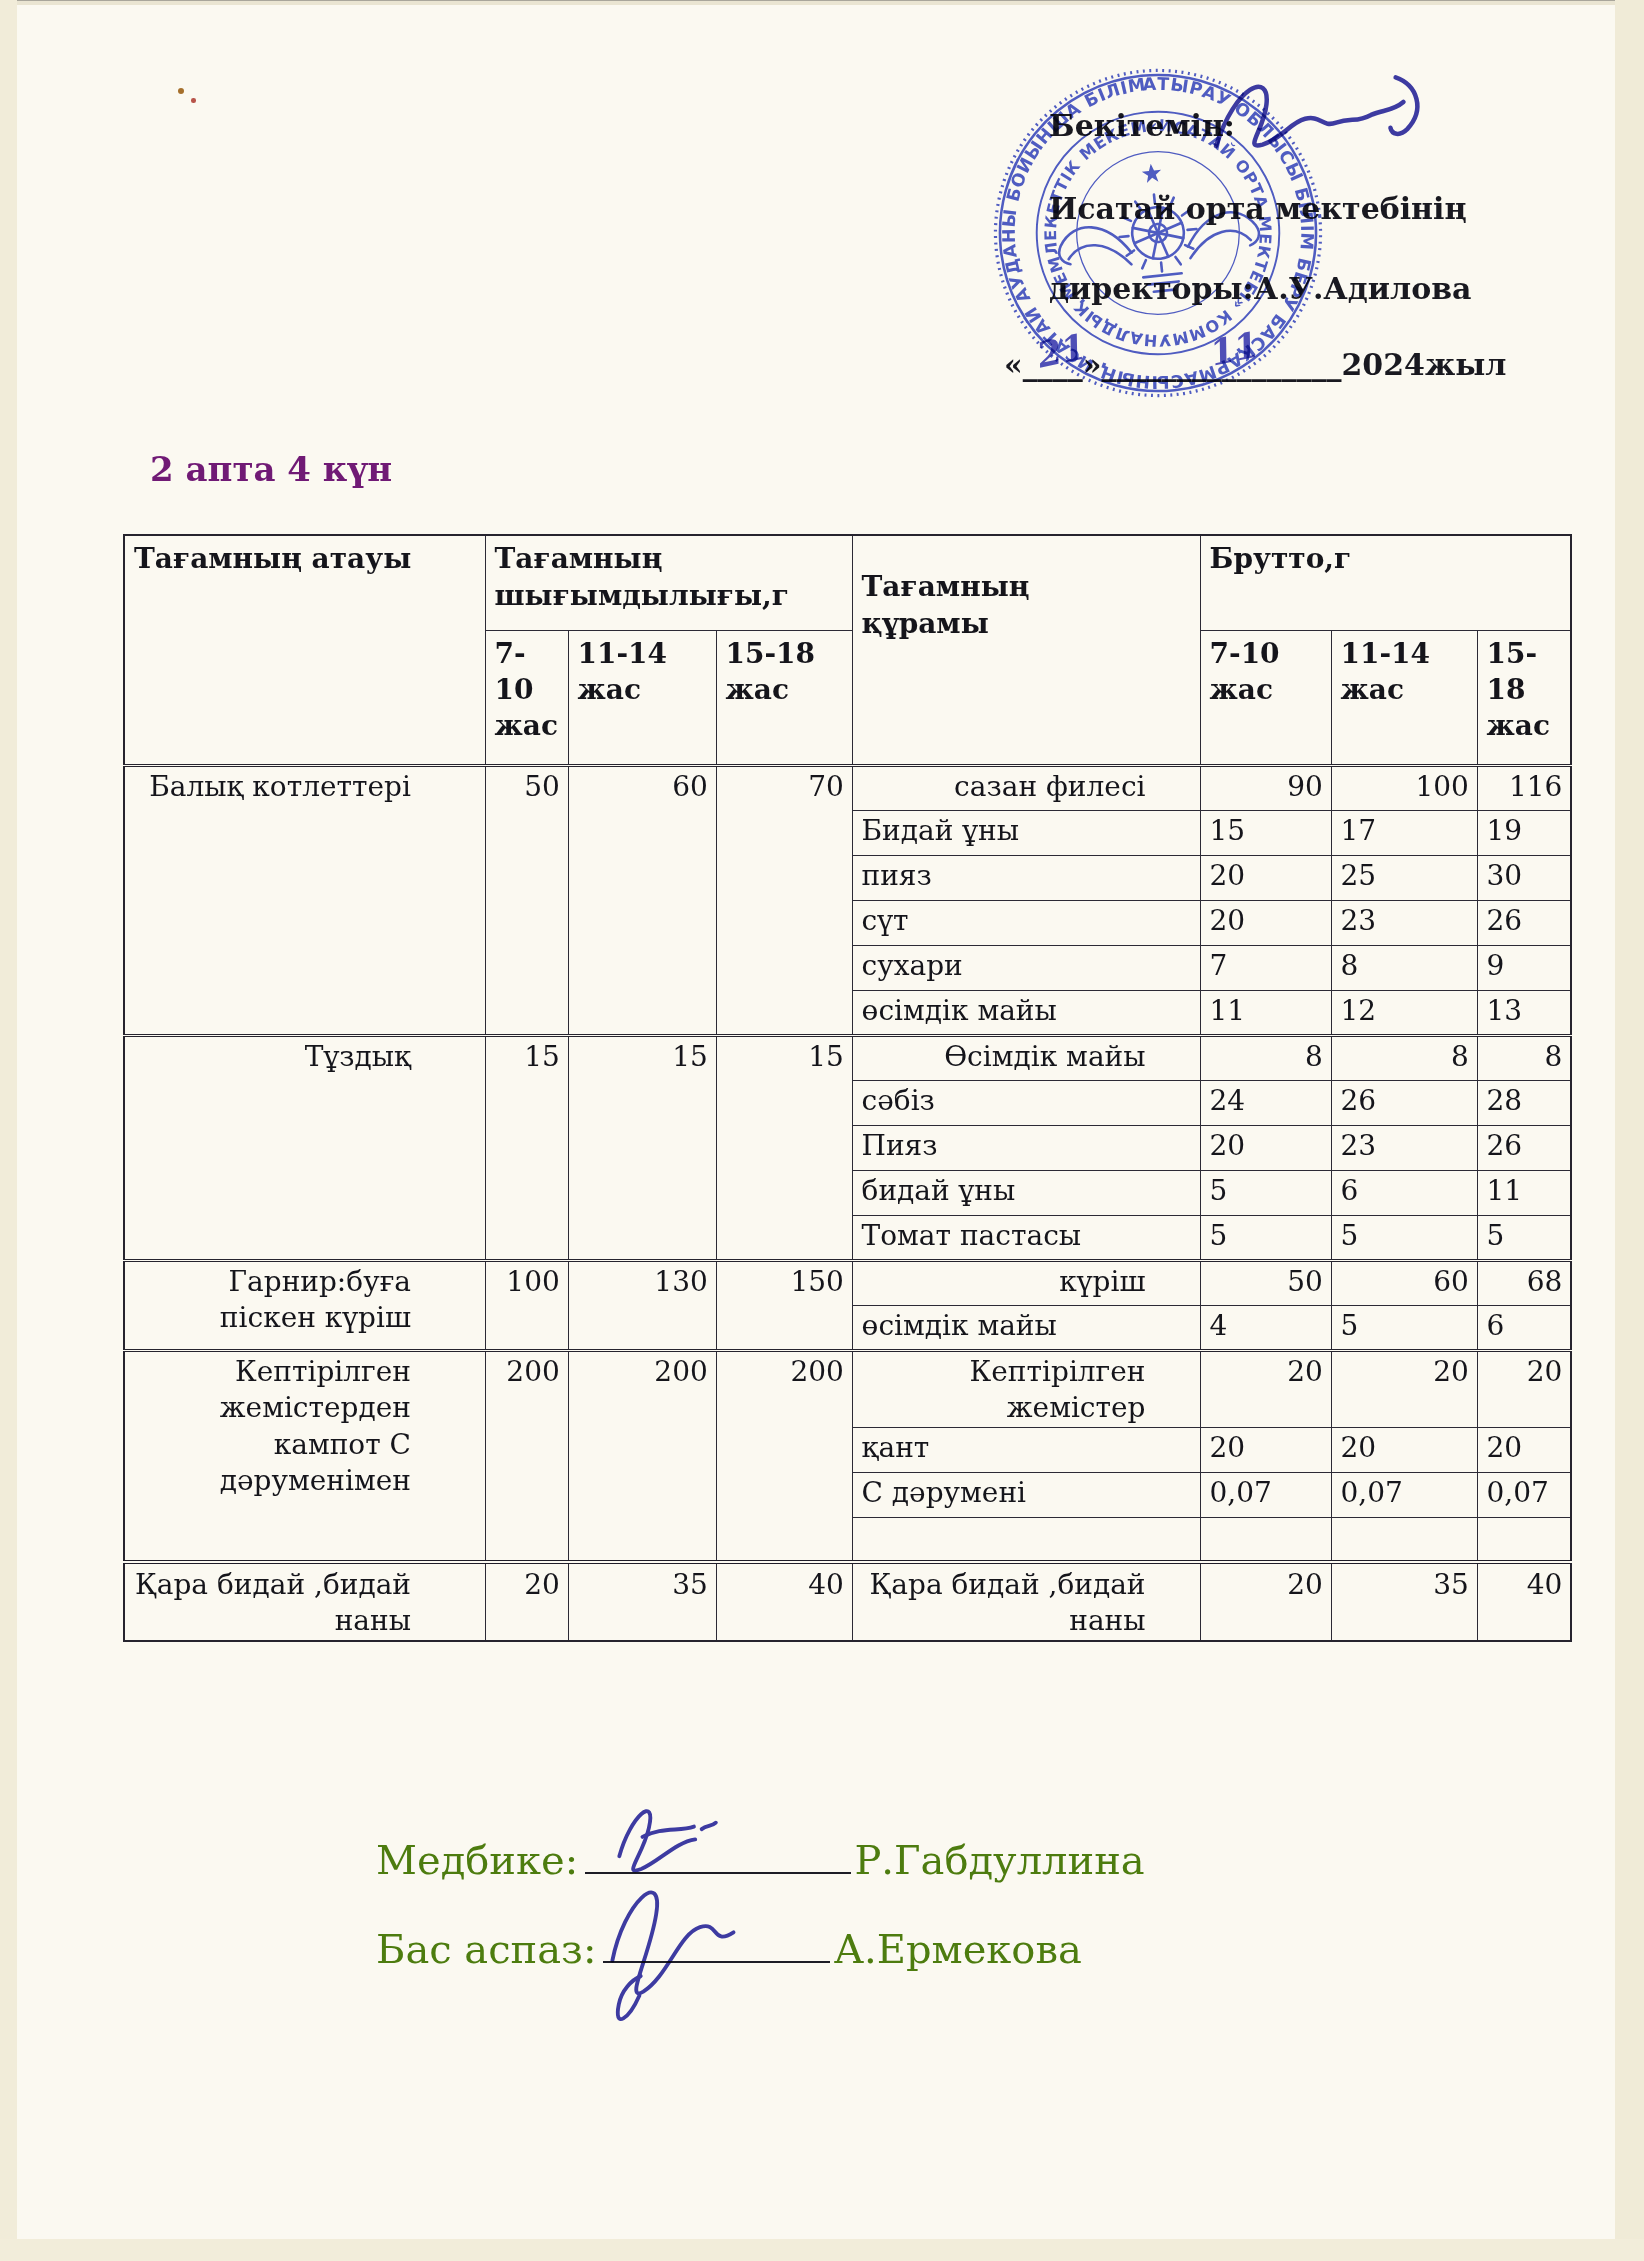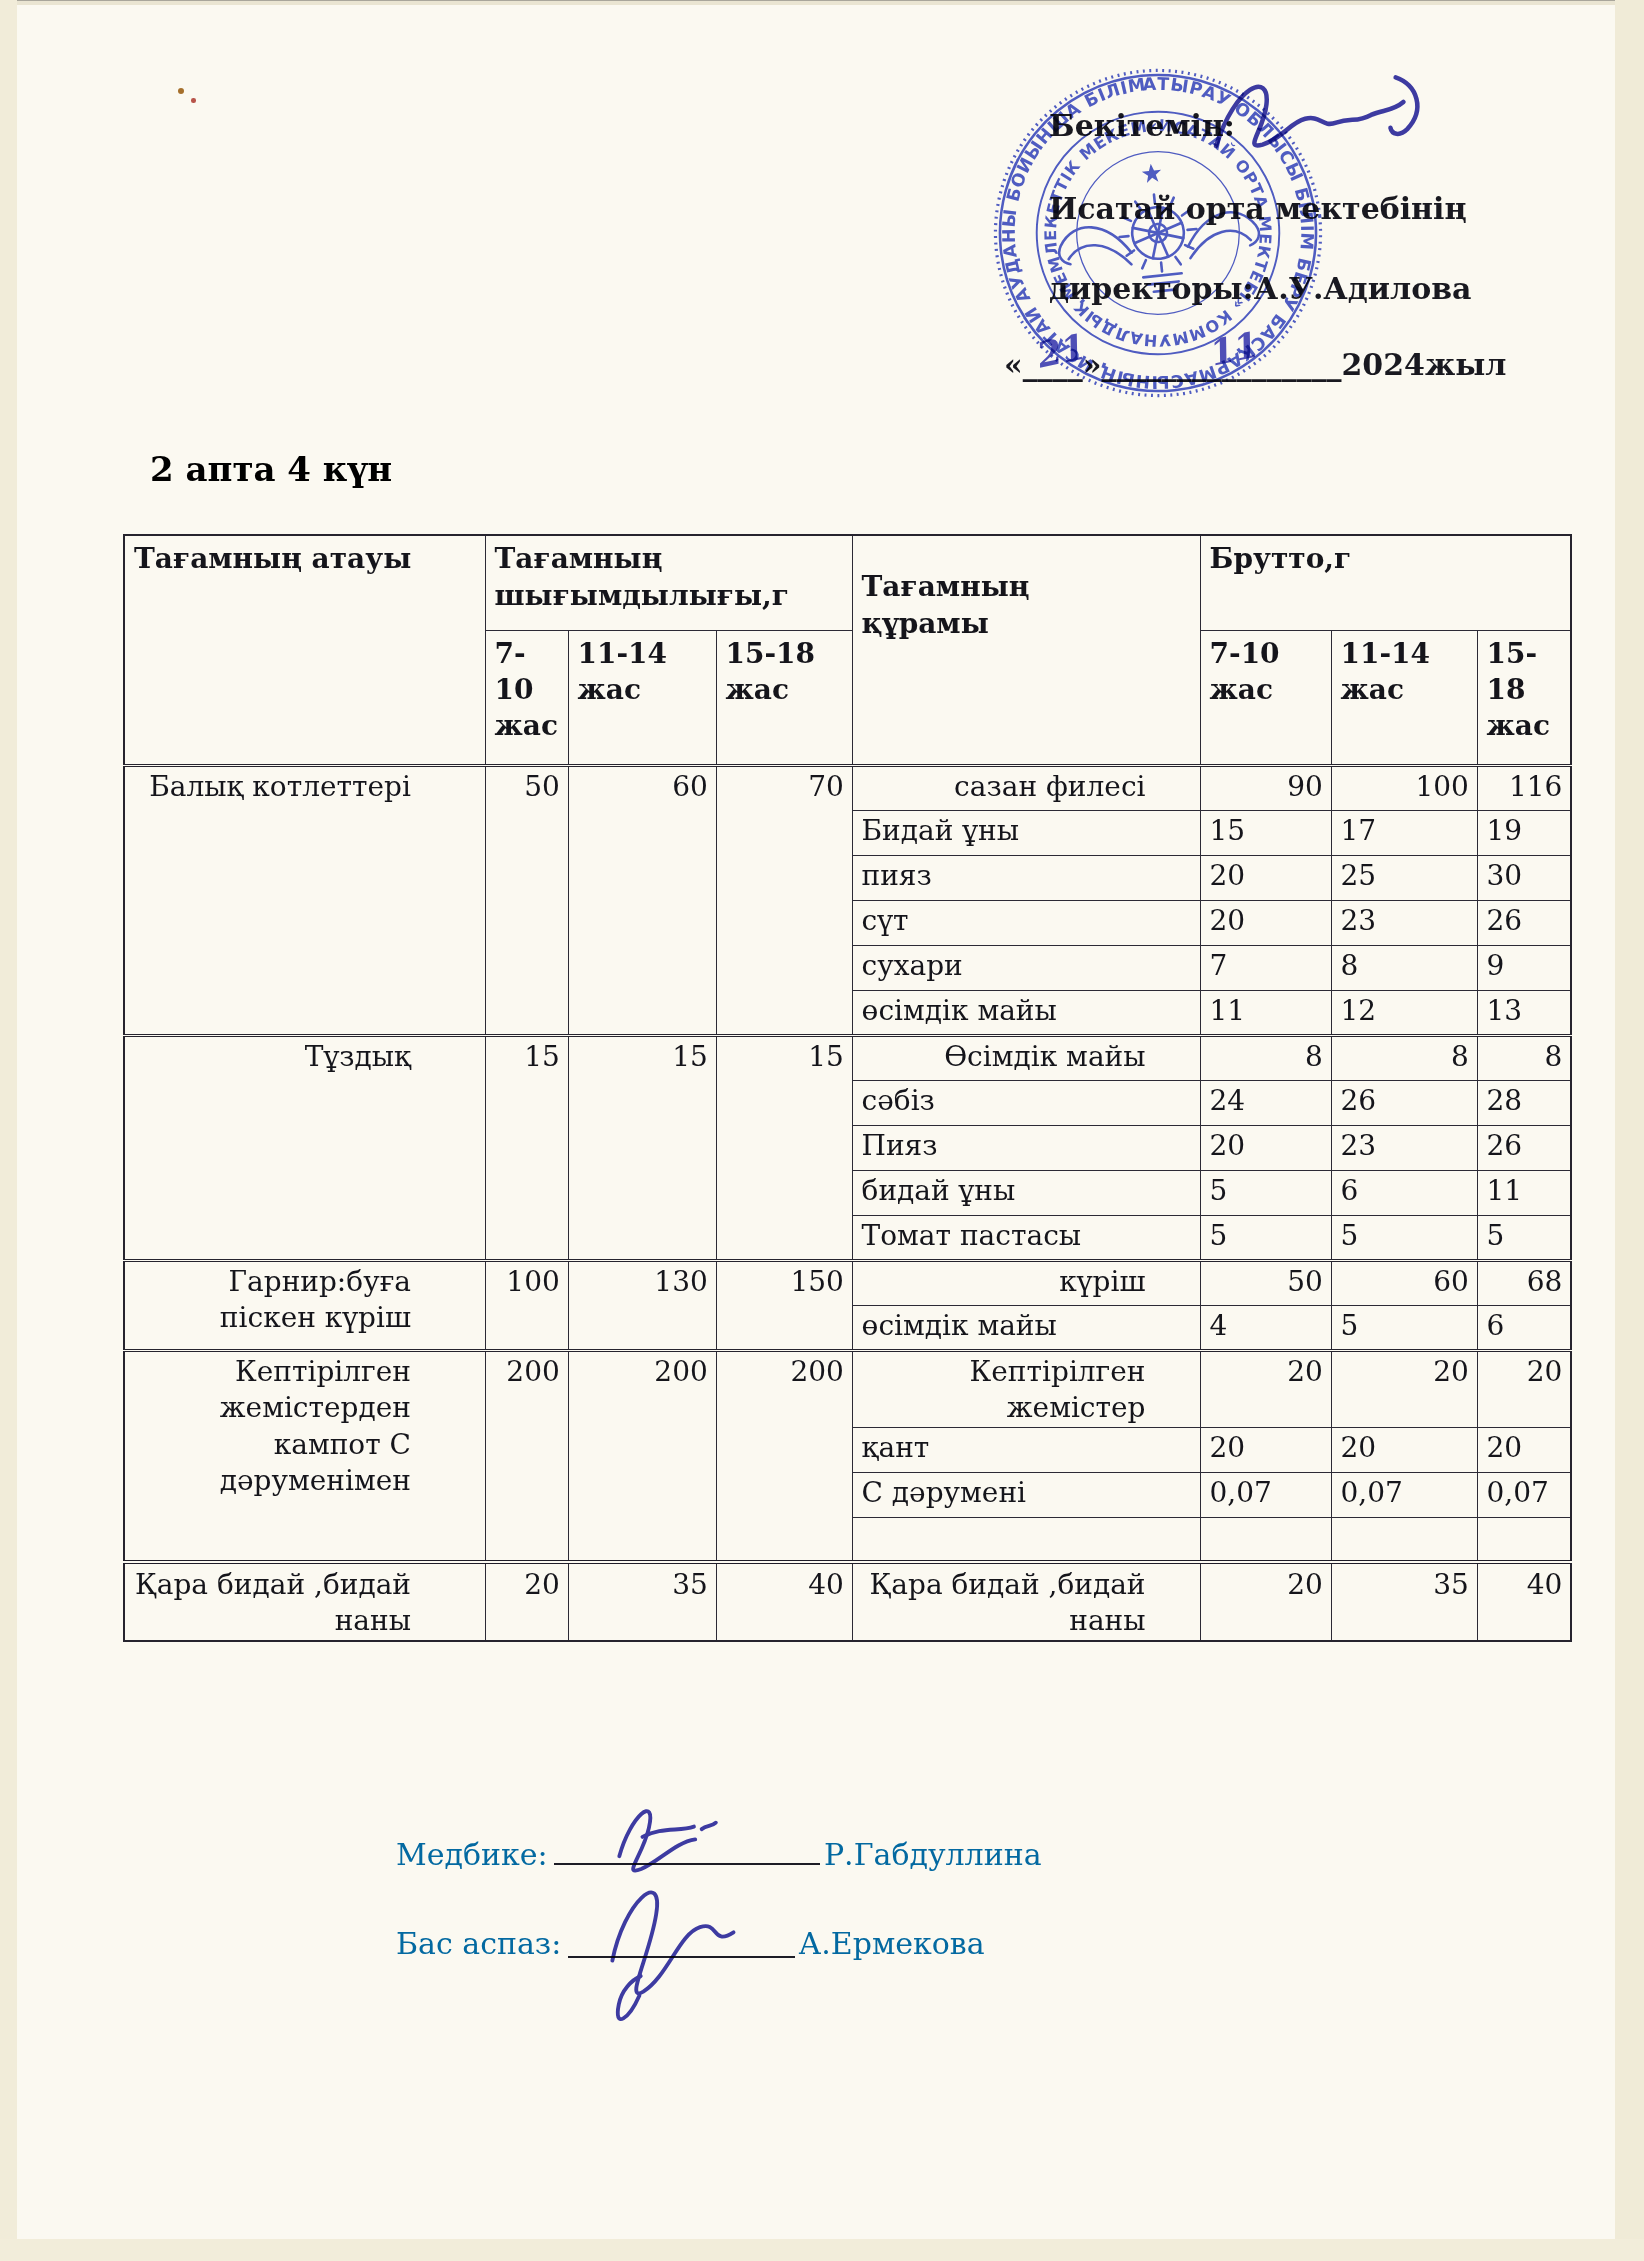--- a/index.html
+++ b/index.html
@@ -49,21 +49,21 @@
     transform:rotate(-6deg);
   }
   .sig { position:absolute; mix-blend-mode:multiply; }
   .sig-director { left:1207px; top:67px; }
   .sig-nurse { left:600px; top:1775px; }
   .sig-chef { left:584px; top:1842px; }
 
   
   .page-title {
     position:absolute; left:150px; top:449px;
-    font-size:34px; font-weight:bold; color:#000000;
+    font-size:34px; font-weight:bold; color:#701a75;
   }
 
   
   .menu-table {
     position:absolute; left:123px; top:534px;
     border-collapse:collapse; table-layout:fixed;
     width:1446px;
     font-size:28px; line-height:1.3;border-radius:13px;
   }
   .menu-table th, .menu-table td {
@@ -82,23 +82,23 @@
   .menu-table { border:2.6px solid #26242e; }
   tr.sec td { border-top:3.9px double #26242e;text-align:right; }
   tr.strong td { border-top:4.5px double #1f1d28; }
   .hdr-wrap { max-width:310px; }
   .hdr-wrap2 { max-width:193px;margin-top:28px; }
   .dish-text { max-width:277px; }
   .ing-text { max-width:284px; }
 
   
   .sig-row {
-    position:absolute; left:396px;
+    position:absolute; left:376px;
     display:flex; align-items:baseline;
-    font-size:30px; white-space:nowrap; color:#0369a1;
+    font-size:40px; white-space:nowrap; color:#4d7c0f;
   }
   .sig-row1 { top:1837px; }
   .sig-row2 { top:1926px;align-items:center; }
   .sig-line {
     display:inline-block; height:28px;
     border-bottom:2.6px solid #1d1d26;
     margin:0 3.9px 0 6.4px;
   }
   .sig-line-nurse { width:266px; }
   .sig-line-chef { width:227px; }

